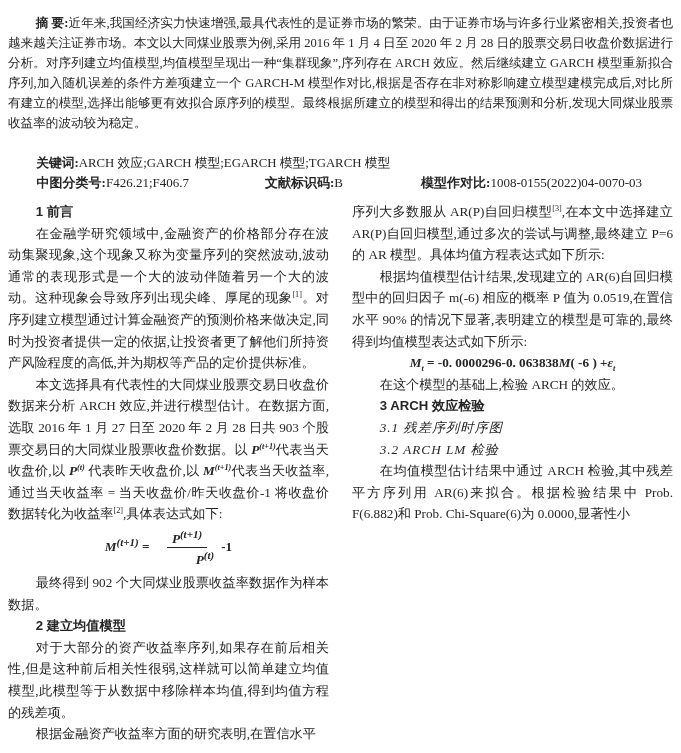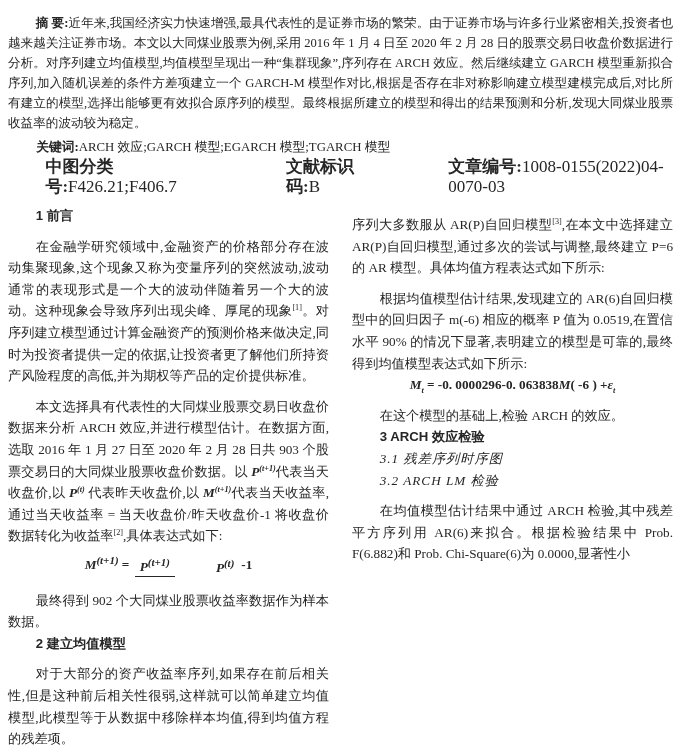--- a/index.html
+++ b/index.html
@@ -21,48 +21,48 @@
   .i { font-style: italic; }
   .b { font-weight: bold; }
 
   .abstract {
     font-size: 12.6px;
     line-height: 20px;
     text-align: justify;
     text-indent: 2.2em;
   }
   .kw-line {
-    margin-top: 4px;
+    margin-top: 20px;
     font-size: 12.8px;
     line-height: 20px;
     text-indent: 2.2em;
   }
   .meta-line {
-    font-size: 17px;
+    font-size: 13px;
     line-height: 20px;
     padding-left: 2.2em;
     display: flex;
     align-items: flex-start;
   }
   .meta-item-2 { margin-left: 76px; }
   .meta-item-3 { margin-left: 78px; }
 
   .cols {
     margin-top: 8px;
     display: flex;
     column-gap: 12px;
     justify-content: space-between;
   }
   .col {
     width: 321px;
     font-size: 13.2px;
     line-height: 21.6px;
     text-align: justify;
   }
-  .body-p { text-indent: 2.1em; margin-top: 9px; }
+  .body-p { text-indent: 2.1em; }
   .body-p.noindent { text-indent: 0; }
   .h2 {
     font-weight: bold;
     text-indent: 2.1em;
     font-family: "Liberation Sans", "DejaVu Sans", sans-serif;
     font-size: 13.2px;
   }
   .h3 {
     font-style: italic;
     text-indent: 2.1em;
@@ -71,21 +71,21 @@
   .formula {
     text-align: center;
     text-indent: 0;
     font-weight: bold;
     font-size: 13.2px;
     line-height: 21.6px;
   }
   .formula.tall { padding: 3px 0 4px 0; }
   .frac {
     display: inline-flex;
-    flex-direction: row;
+    flex-direction: column;
     align-items: center;
     vertical-align: middle;
     margin: 0 2px;
     line-height: 1.15;
   }
   .frac .num { display: block; padding: 0 5px 1px 5px; border-bottom: 1.3px solid #262626; }
   .frac .den { display: block; padding: 1px 5px 0 5px; margin-left: 36px; }
 </style>
 </head>
 <body>
@@ -96,21 +96,21 @@
     <b>摘  要:</b><span>近年来,我国经济实力快速增强,最具代表性的是证券市场的繁荣。由于证券市场与许多行业紧密相关,投资者也越来越关注证券市场。本文以大同煤业股票为例,采用 2016 年 1 月 4 日至 2020 年 2 月 28 日的股票交易日收盘价数据进行分析。对序列建立均值模型,均值模型呈现出一种“集群现象”,序列存在 ARCH 效应。然后继续建立 GARCH 模型重新拟合序列,加入随机误差的条件方差项建立一个 GARCH-M 模型作对比,根据是否存在非对称影响建立模型建模完成后,对比所有建立的模型,选择出能够更有效拟合原序列的模型。最终根据所建立的模型和得出的结果预测和分析,发现大同煤业股票收益率的波动较为稳定。</span>
   </p>
 
   <p class="kw-line">
     <b>关键词:</b><span>ARCH 效应;GARCH 模型;EGARCH 模型;TGARCH 模型</span>
   </p>
 
   <p class="meta-line">
     <span class="meta-item-1"><b>中图分类号:</b><span>F426.21;F406.7</span></span>
     <span class="meta-item-2"><b>文献标识码:</b><span>B</span></span>
-    <span class="meta-item-3"><b>文章编号:</b><span>1008-0155(2022)04-0070-03</span></span>
+    <span class="meta-item-3"><b>模型作对比:</b><span>1008-0155(2022)04-0070-03</span></span>
   </p>
 
   <div class="cols">
 
     <div class="col">
       <p class="h2">1 前言</p>
       <p class="body-p"><span>在金融学研究领域中,金融资产的价格部分存在波动集聚现象,这个现象又称为变量序列的突然波动,波动通常的表现形式是一个大的波动伴随着另一个大的波动。这种现象会导致序列出现尖峰、厚尾的现象</span><span class="sup">[1]</span><span>。对序列建立模型通过计算金融资产的预测价格来做决定,同时为投资者提供一定的依据,让投资者更了解他们所持资产风险程度的高低,并为期权等产品的定价提供标准。</span></p>
       <p class="body-p"><span>本文选择具有代表性的大同煤业股票交易日收盘价数据来分析 ARCH 效应,并进行模型估计。在数据方面,选取 2016 年 1 月 27 日至 2020 年 2 月 28 日共 903 个股票交易日的大同煤业股票收盘价数据。以 </span><span class="i b">P</span><span class="sup i b">(t+1)</span><span>代表当天收盘价,以 </span><span class="i b">P</span><span class="sup i b">(t)</span><span> 代表昨天收盘价,以 </span><span class="i b">M</span><span class="sup i b">(t+1)</span><span>代表当天收益率,通过当天收益率 = 当天收盘价/昨天收盘价-1 将收盘价数据转化为收益率</span><span class="sup">[2]</span><span>,具体表达式如下:</span></p>
       <div class="formula tall">
         <span class="i">M</span><sup class="i">(t+1)</sup><span> = </span><span class="frac">

